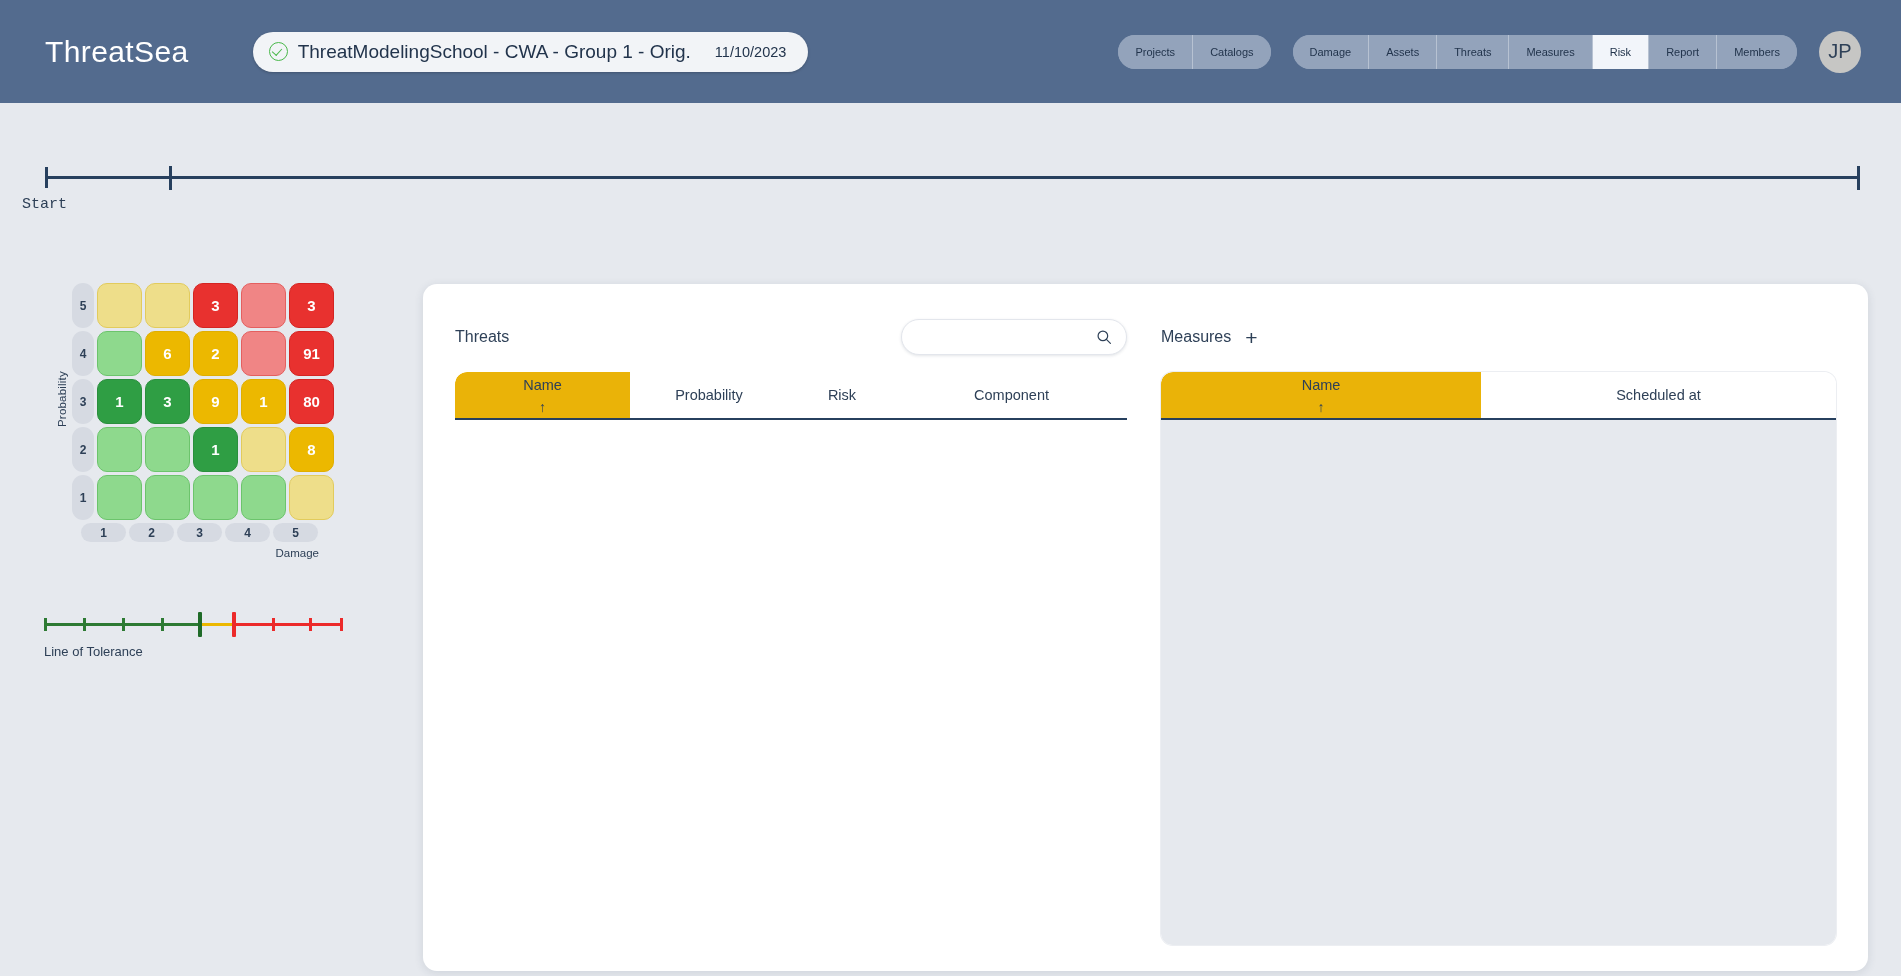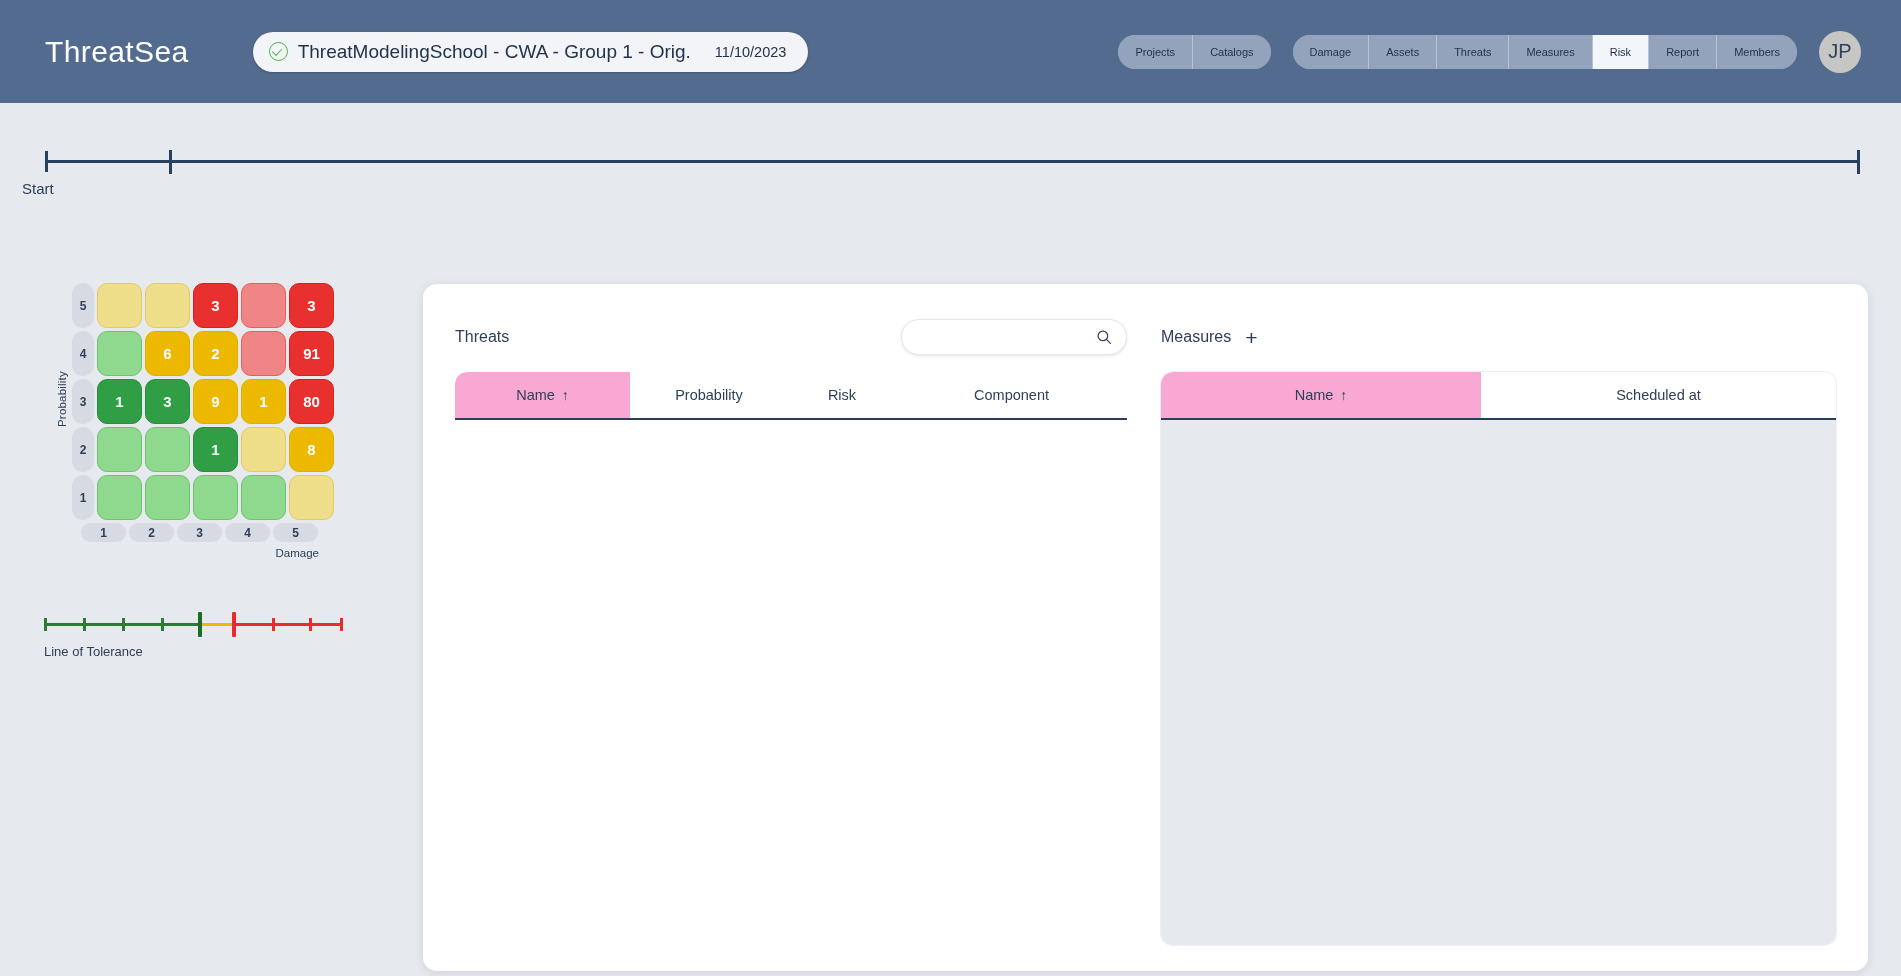--- a/index.html
+++ b/index.html
@@ -104,23 +104,24 @@
     align-items: center;
     justify-content: center;
     font-size: 20px;
     cursor: pointer;
   }
 
   
   .timeline-wrap {
     position: absolute;
     left: 45px;
-    top: 144px;
+    top: 160px;
     width: 1815px;
     height: 60px;
+    font-family: Liberation Mono, monospace;
   }
   .timeline-line {
     position: absolute;
     left: 0; top: 16px;
     width: 100%;
     height: 3px;
     background: #27405e;
   }
   .tl-tick {
     position: absolute;
@@ -310,21 +311,21 @@
   .th {
     display: flex;
     align-items: center;
     justify-content: center;
     font-size: 14.5px;
     color: #2e4057;
     cursor: pointer;
     gap: 7px;
     height: 100%;
   }
-  .th.sorted { background: #f9a8d4; }
+  .th.sorted { background: #eab308; flex-direction: column; }
   .arrow-up { font-size: 14px; line-height: 1; }
 
   .tbody-wrap {
     position: relative;
     flex: 1;
     overflow: hidden;
   }
   .tbody {
     position: absolute;
     inset: 0;

